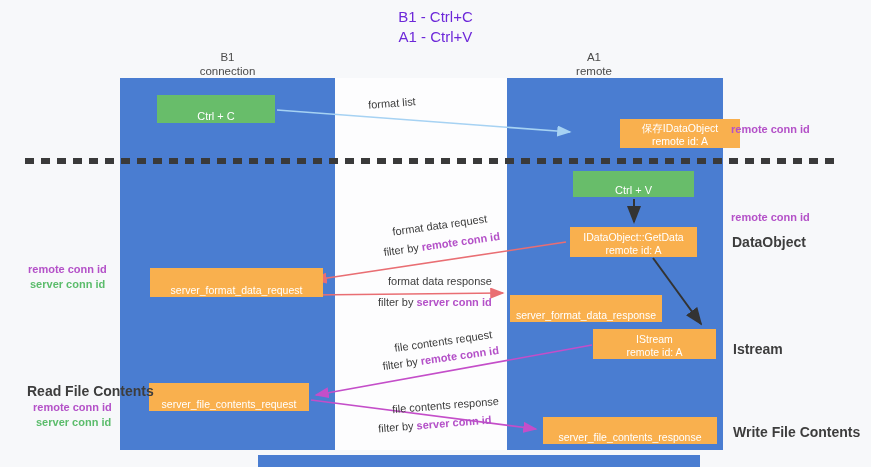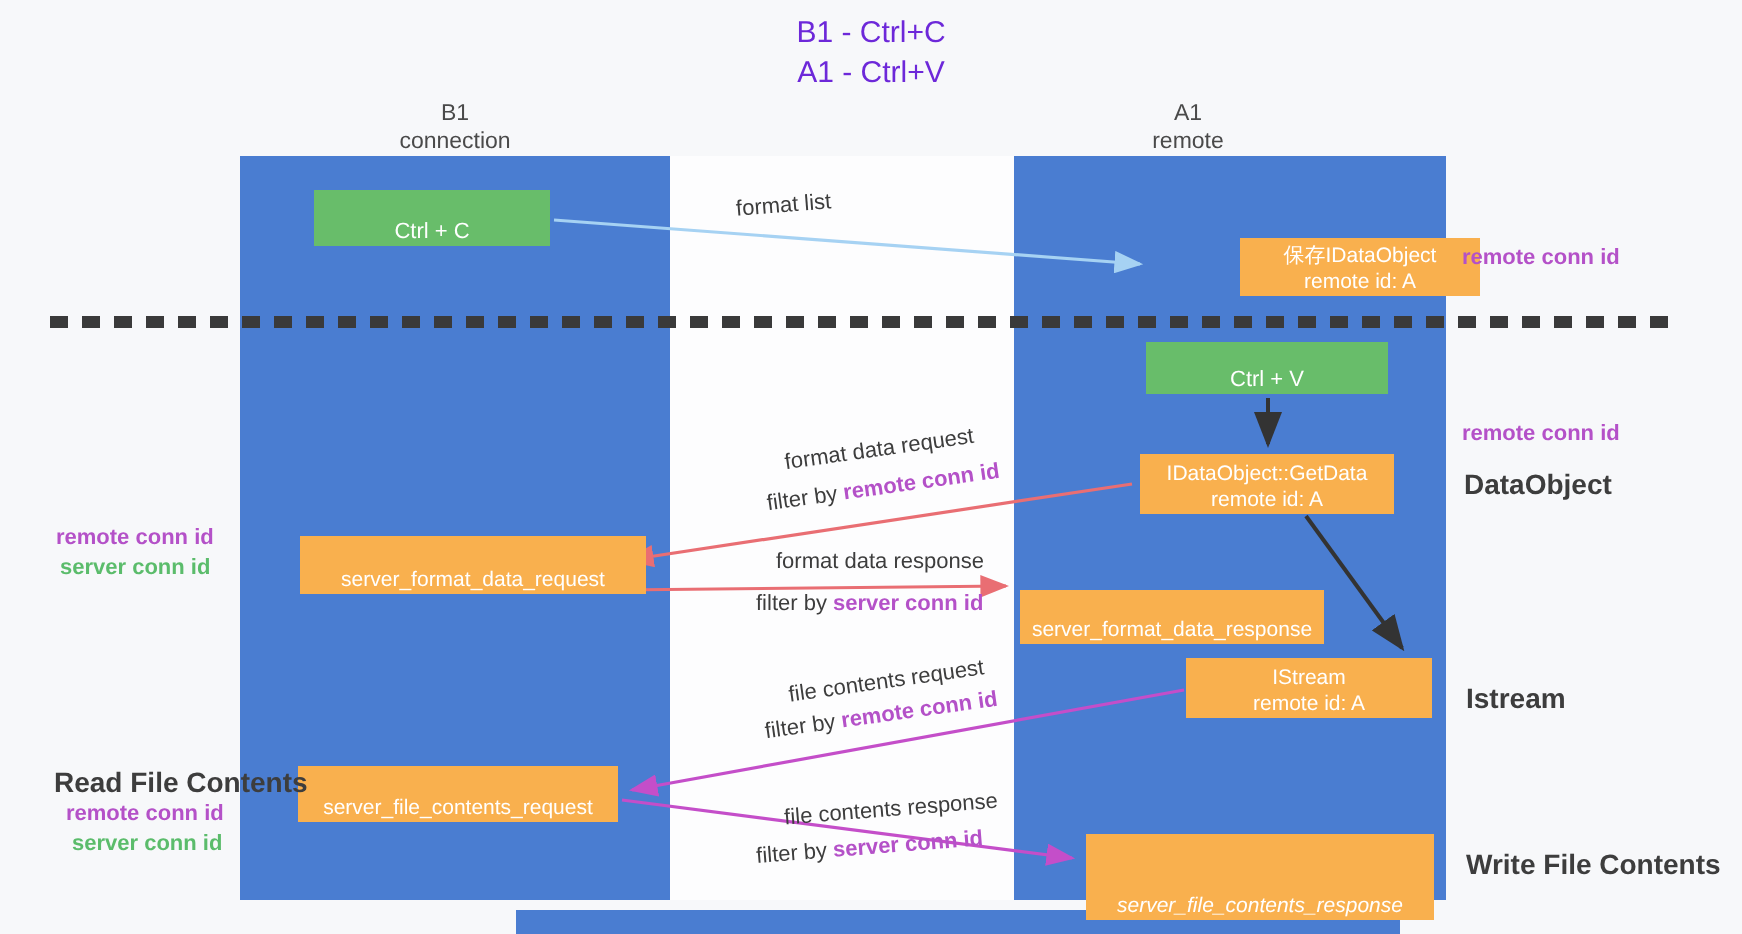--- a/index.html
+++ b/index.html
@@ -26,21 +26,21 @@
   .green{background:#68bd6a;font-size:11px;}
   .orange{background:#f9b04e;font-size:10.5px;}
   #node-ctrl-c{left:157px;top:95px;width:118px;height:28px;}
   #node-save-dataobject{left:575px;top:119px;width:120px;height:29px;margin-left:45px;}
   #node-ctrl-v{left:573px;top:171px;width:121px;height:26px;}
   #node-getdata{left:570px;top:227px;width:127px;height:30px;}
   #node-format-request{left:150px;top:268px;width:173px;height:29px;}
   #node-format-response{left:510px;top:280px;width:152px;height:27px;margin-top:15px;}
   #node-istream{left:593px;top:329px;width:123px;height:30px;}
   #node-file-request{left:149px;top:383px;width:160px;height:28px;}
-  #node-file-response{left:543px;top:417px;width:174px;height:43px;font-style:italic;}
+  #node-file-response{left:543px;top:417px;width:174px;height:27px;}
   svg#wires{position:absolute;left:0;top:0;z-index:2;}
   .flowlabel{font-size:11px;color:#3d3d3d;white-space:nowrap;z-index:4;}
   .rot8{transform:rotate(-8deg);}
   .rot5{transform:rotate(-4.5deg);}
   .filter-val{font-weight:bold;color:#b451c8;margin-left:3px;}
   .side{font-size:11px;white-space:nowrap;z-index:4;}
   .purple{color:#b451c8;font-weight:bold;}
   .greenlbl{color:#5bbc6b;font-weight:bold;}
   .blacklbl{color:#3d3d3d;font-size:14px;font-weight:bold;}
 </style>

